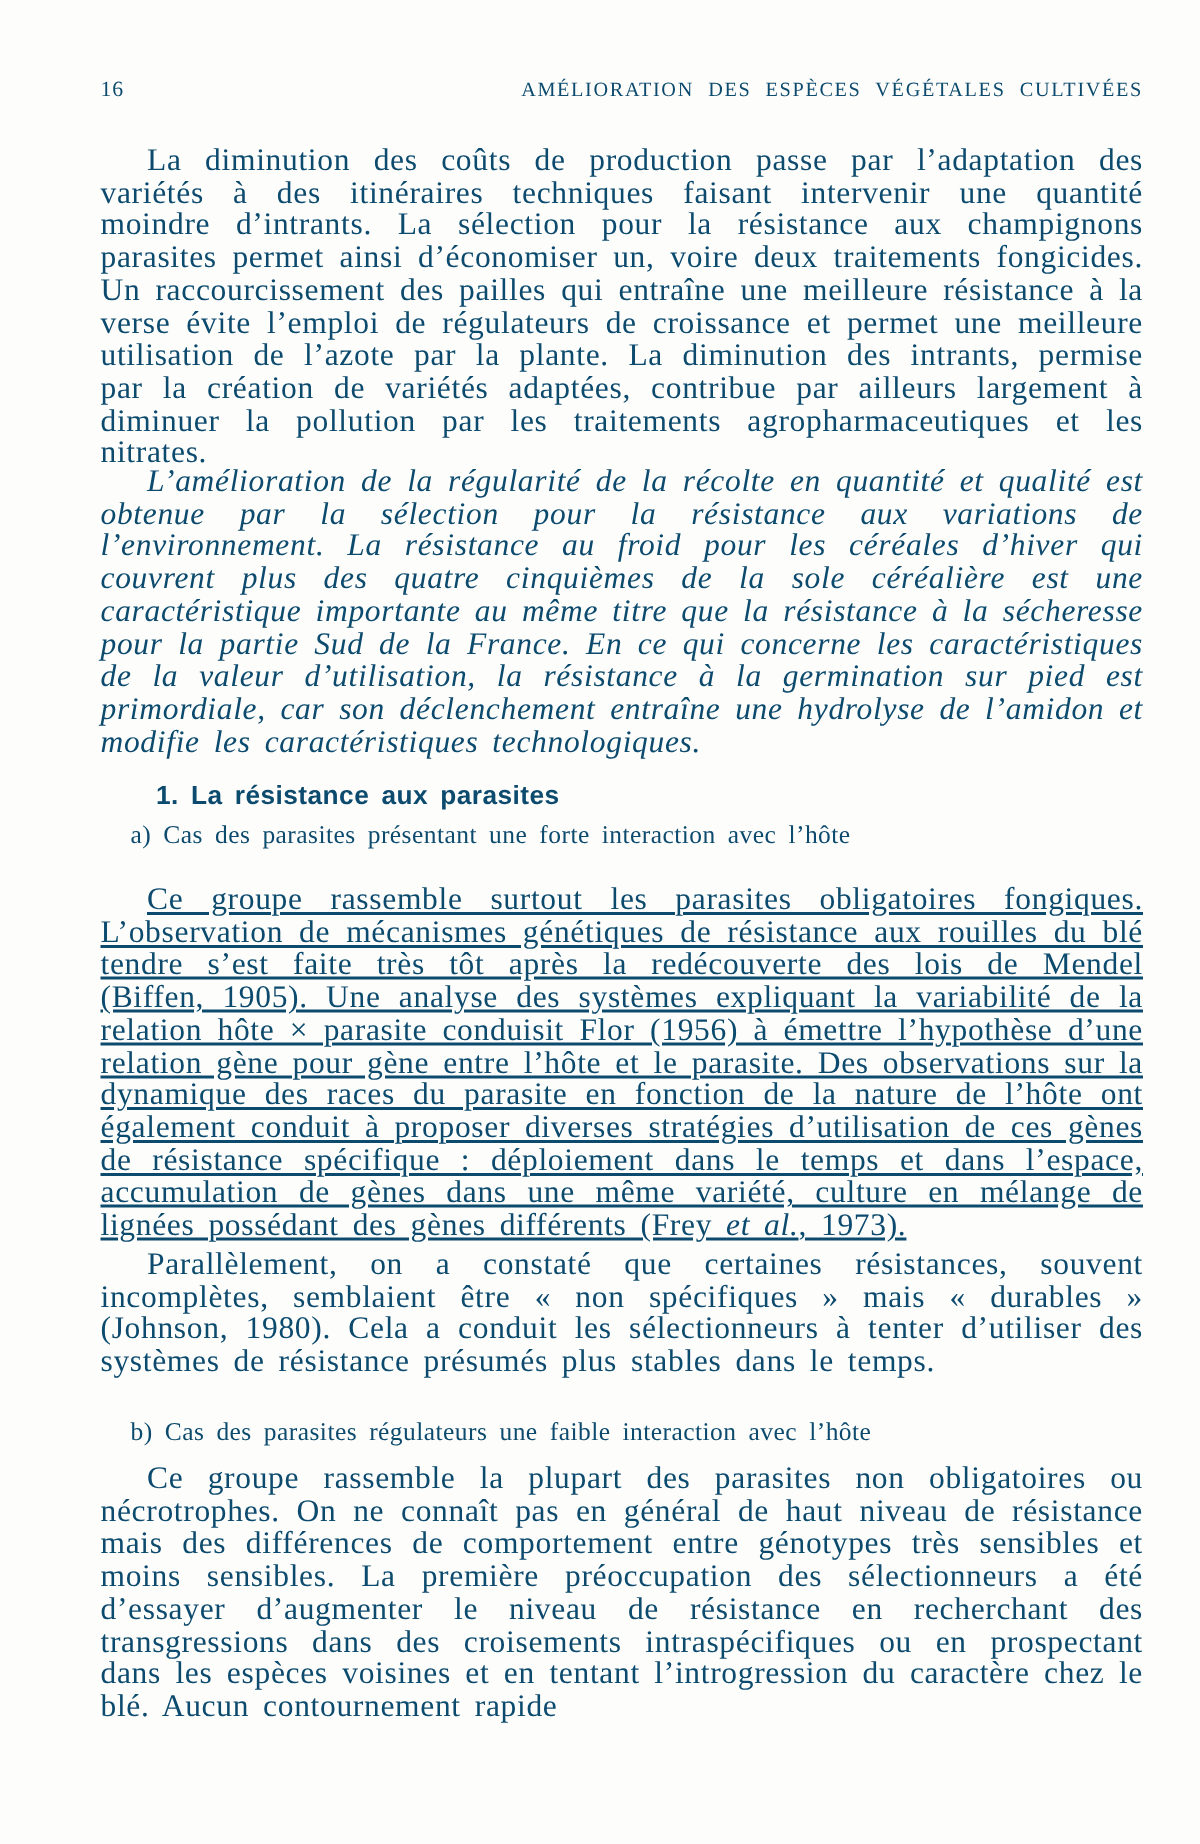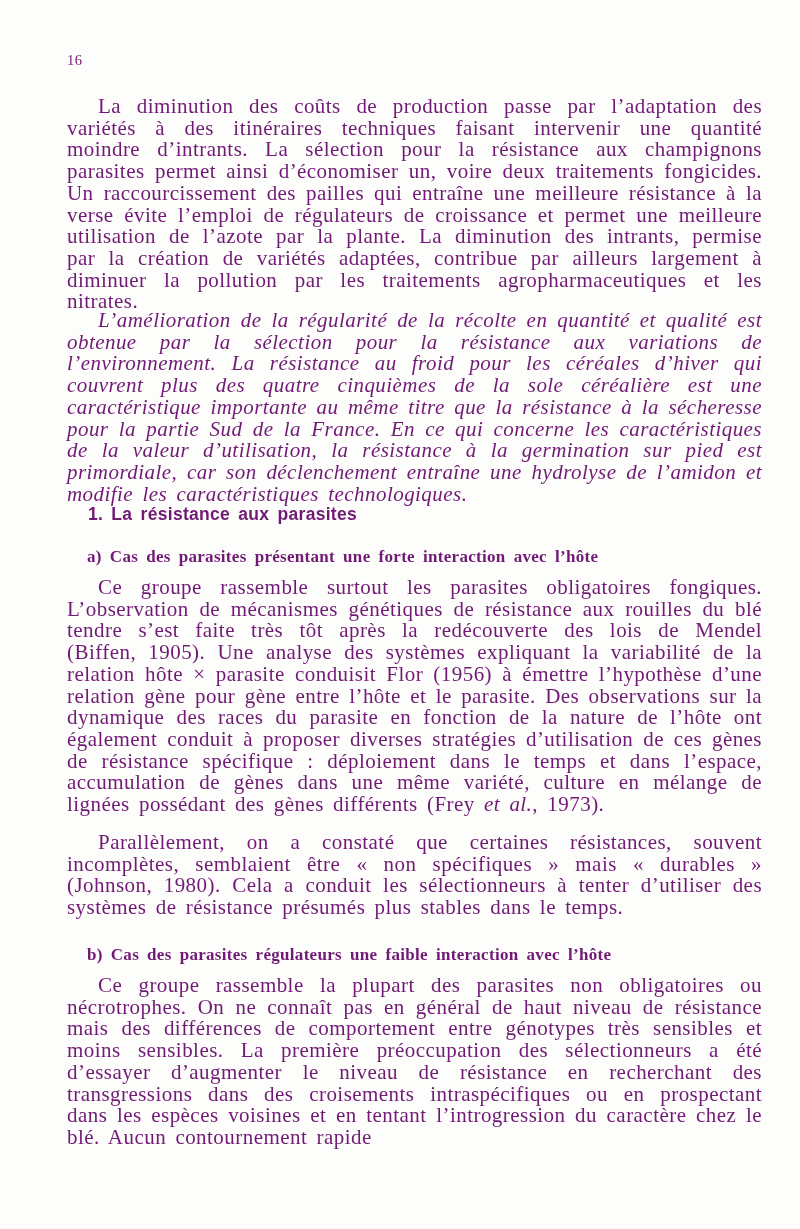--- a/index.html
+++ b/index.html
@@ -5,21 +5,21 @@
   html, body {
     margin: 0;
     padding: 0;
     background: #ffffff;
   }
   .page {
     position: relative;
     width: 800px;
     height: 1229px;
     background: #fdfdfb;
-    color: #701a75;
+    color: #0c4a6e;
     overflow: hidden;
     font-family: "Liberation Serif", serif;
   }
   .running-header {
     position: absolute;
     top: 52px;
     left: 67px;
     width: 695px;
     display: flex;
     justify-content: space-between;
@@ -47,56 +47,57 @@
     letter-spacing: 0.45px;
     word-spacing: 3.6px;
   }
   .para em {
     font-style: italic;
   }
   .section-heading {
     position: absolute;
     left: 88px;
     width: 674px;
-    margin: 0;
+    margin: 16px;
     font-family: "Liberation Sans", sans-serif;
     font-weight: bold;
     font-size: 17.5px;
     line-height: 21px;
     letter-spacing: 0.3px;
     word-spacing: 3px;
   }
   .sub-heading {
     position: absolute;
     left: 87px;
     width: 675px;
     margin: 0;
     font-family: "Liberation Serif", serif;
-    font-weight: bold;
+    font-weight: normal;
     font-size: 17px;
     line-height: 21px;
     letter-spacing: 0.3px;
     word-spacing: 3.5px;
   }
   .pos-p1 { top: 96px; }
   .pos-p2 { top: 310px; font-style: italic; }
   .pos-h1 { top: 504px; }
   .pos-ha { top: 546px; }
-  .pos-p3 { top: 577px; }
+  .pos-p3 { top: 589px; text-decoration: underline; }
   .pos-p4 { top: 832px; }
   .pos-hb { top: 944px; }
   .pos-p5 { top: 975px; }
 </style>
 </head>
 <body>
 
 <div class="page">
 
   <header class="running-header">
     <span class="page-number">16</span>
+    <span class="running-title">AMÉLIORATION DES ESPÈCES VÉGÉTALES CULTIVÉES</span>
   </header>
 
   <main>
 
     <p class="para pos-p1">La diminution des coûts de production passe par l’adaptation des variétés à des itinéraires techniques faisant intervenir une quantité moindre d’intrants. La sélection pour la résistance aux champignons parasites permet ainsi d’économiser un, voire deux traitements fongicides. Un raccourcissement des pailles qui entraîne une meilleure résistance à la verse évite l’emploi de régulateurs de croissance et permet une meilleure utilisation de l’azote par la plante. La diminution des intrants, permise par la création de variétés adaptées, contribue par ailleurs largement à diminuer la pollution par les traitements agropharmaceutiques et les nitrates.</p>
 
     <p class="para pos-p2">L’amélioration de la régularité de la récolte en quantité et qualité est obtenue par la sélection pour la résistance aux variations de l’environnement. La résistance au froid pour les céréales d’hiver qui couvrent plus des quatre cinquièmes de la sole céréalière est une caractéristique importante au même titre que la résistance à la sécheresse pour la partie Sud de la France. En ce qui concerne les caractéristiques de la valeur d’utilisation, la résistance à la germination sur pied est primordiale, car son déclenchement entraîne une hydrolyse de l’amidon et modifie les caractéristiques technologiques.</p>
 
     <h2 class="section-heading pos-h1">1. La résistance aux parasites</h2>
 

